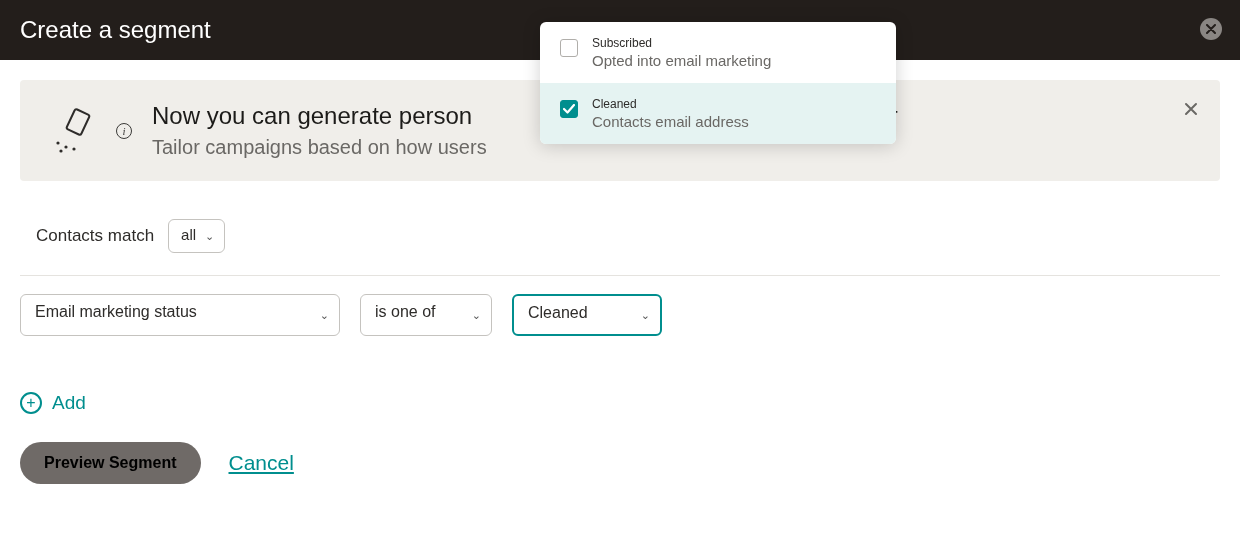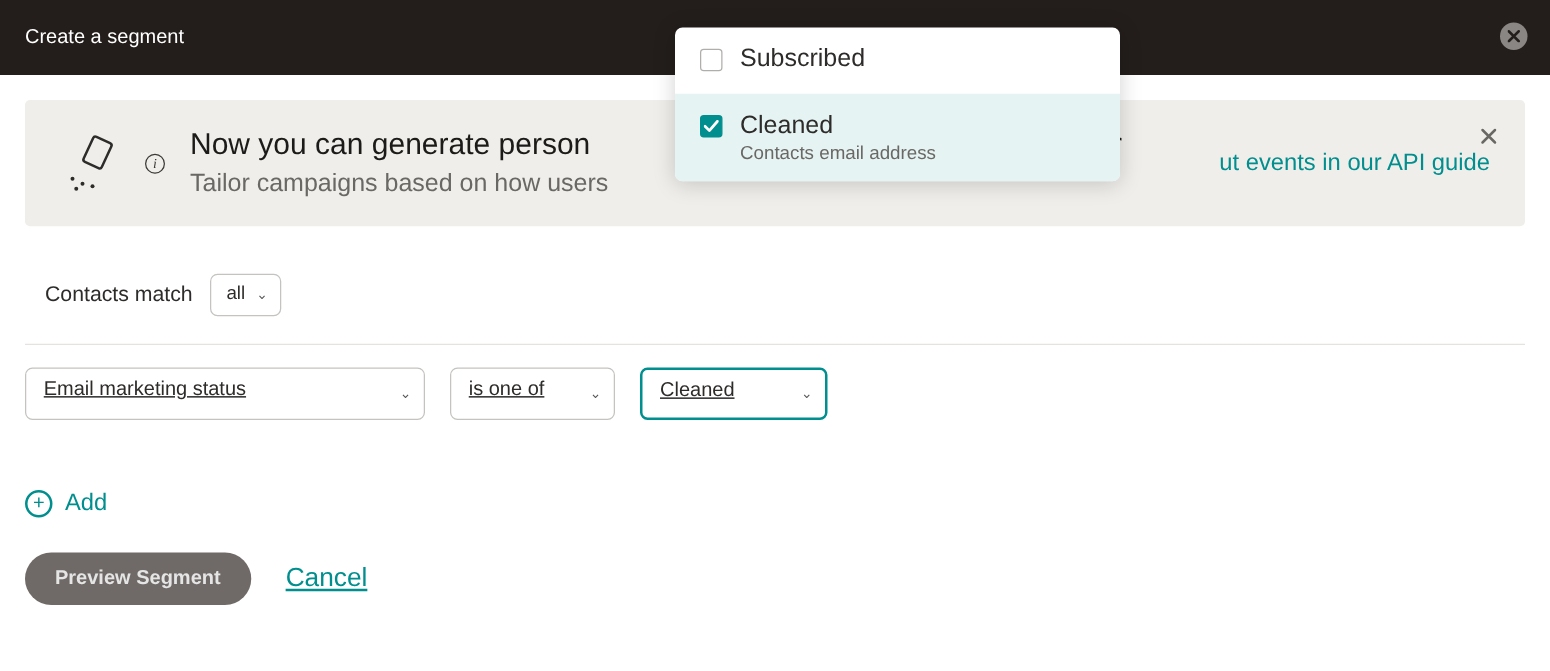--- a/index.html
+++ b/index.html
@@ -7,21 +7,21 @@
 
   .topbar {
     background: #231e1b;
     color: #fff;
     height: 60px;
     display: flex;
     align-items: center;
     padding: 0 20px;
     position: relative;
   }
-  .topbar h1 { font-size: 16px; font-weight: 500; }
+  .topbar h1 { font-size: 24px; font-weight: 500; }
   .topbar .close {
     position: absolute; right: 18px; top: 18px;
     width: 22px; height: 22px; border-radius: 50%;
     background: #8a8683; color: #231e1b;
     display: flex; align-items: center; justify-content: center;
     font-size: 14px; cursor: pointer;
   }
 
   .content { padding: 20px; }
 
@@ -65,21 +65,21 @@
     cursor: pointer;
     height: 37px;
   }
   .select.small { padding: 6px 28px 6px 12px; font-size: 15px; height: 34px; }
   .select .chev {
     position: absolute; right: 10px; top: 50%; transform: translateY(-50%);
     font-size: 11px; color: #555;
   }
   .divider { border: none; border-top: 1px solid #e5e3df; margin: 0 0 18px 0; }
 
-  .cond-row { display: flex; gap: 20px; align-items: center; text-decoration: underline; }
+  .cond-row { display: flex; gap: 20px; align-items: center; }
   .cond-row .select { height: 42px; }
   .cond-row .field-select { width: 320px; }
   .cond-row .op-select  { width: 132px; }
   .cond-row .val-select {
     width: 150px;
     border: 2px solid #008e8e; color: #2e2c2a;
   }
 
   .add-link {
     display: inline-flex; align-items: center; gap: 10px;
@@ -87,21 +87,21 @@
     margin-top: 56px; cursor: pointer;
   }
   .plus-circle {
     width: 22px; height: 22px; border: 2px solid #008e8e; border-radius: 50%;
     display: flex; align-items: center; justify-content: center;
     font-size: 16px; line-height: 1;
   }
 
   .footer { display: flex; align-items: center; gap: 28px; margin-top: 28px; }
   .btn-preview {
-    background: #6f6a67; color: #e5e5e5; border: none;
+    background: #6f6a67; color: #000000; border: none;
     border-radius: 22px; padding: 12px 24px;
     font-size: 16px; font-weight: 600; cursor: pointer;
   }
   .btn-cancel {
     color: #008e8e; font-size: 21px; font-weight: 500;
     text-decoration: underline; cursor: pointer;
   }
 
   
   .popover {
@@ -120,21 +120,21 @@
   }
   .opt.selected { background: #e5f3f2; }
   .opt .cb {
     width: 18px; height: 18px; border: 1px solid #b0aeaa; border-radius: 3px;
     flex: 0 0 18px; margin-top: 3px;
     display: flex; align-items: center; justify-content: center;
   }
   .opt.selected .cb { background: #008e8e; border-color: #008e8e; }
   .opt .cb svg { display: none; }
   .opt.selected .cb svg { display: block; }
-  .opt-text .title { font-size: 20px; color: #2e2c2a; margin-bottom: 2px; }
+  .opt-text .title { font-size: 12px; color: #2e2c2a; margin-bottom: 2px; }
   .opt-text .desc  { font-size: 15px; color: #6a6865; }
 </style>
 </head>
 <body>
 
 <div class="topbar">
   <h1>Create a segment</h1>
   <div class="close">
     <svg width="10" height="10" viewBox="0 0 10 10">
         <path d="M1 1 L9 9 M9 1 L1 9" stroke="#231e1b" stroke-width="2" stroke-linecap="round"></path>
@@ -154,21 +154,20 @@
         <circle cx="13" cy="44" r="1.6" fill="#2e2c2a"></circle>
       </svg>
     </div>
     <div class="info-icon">i</div>
     <div class="banner-text">
       <h2>
         <span>Now you can generate person</span>&nbsp;&nbsp;&nbsp;&nbsp;&nbsp;&nbsp;&nbsp;&nbsp;&nbsp;&nbsp;&nbsp;&nbsp;&nbsp;&nbsp;&nbsp;&nbsp;&nbsp;&nbsp;&nbsp;&nbsp;&nbsp;&nbsp;&nbsp;&nbsp;&nbsp;&nbsp;&nbsp;&nbsp;&nbsp;&nbsp;&nbsp;&nbsp;&nbsp;&nbsp;&nbsp;&nbsp;&nbsp;&nbsp;&nbsp;&nbsp;&nbsp;&nbsp;&nbsp;&nbsp;&nbsp;&nbsp;&nbsp;&nbsp;&nbsp;&nbsp;<span>behavior</span>
       </h2>
       <p>Tailor campaigns based on how users</p>
     </div>
-    <a class="link">ut events in our API guide</a>
     <div class="dismiss">
       <svg width="14" height="14" viewBox="0 0 14 14">
           <path d="M2 2 L12 12 M12 2 L2 12" stroke="#6a6865" stroke-width="2" stroke-linecap="round"></path>
         </svg>
     </div>
   </div>
 
   <div class="match-row">
     <span>Contacts match</span>
     <div class="select small">
@@ -204,20 +203,21 @@
     <a class="btn-cancel">Cancel</a>
   </div>
 
 </div>
 
 <div class="popover" id="popover">
     <div class="opt">
       <div class="cb"></div>
       <div class="opt-text">
         <div class="title">Subscribed</div>
+        <div class="desc">Opted into email marketing</div>
       </div>
     </div>
     <div class="opt selected">
       <div class="cb">
         <svg width="12" height="10" viewBox="0 0 12 10">
           <path d="M1 5 L4.5 8.5 L11 1" stroke="#fff" stroke-width="2.2" fill="none" stroke-linecap="round" stroke-linejoin="round"></path>
         </svg>
       </div>
       <div class="opt-text">
         <div class="title">Cleaned</div>

